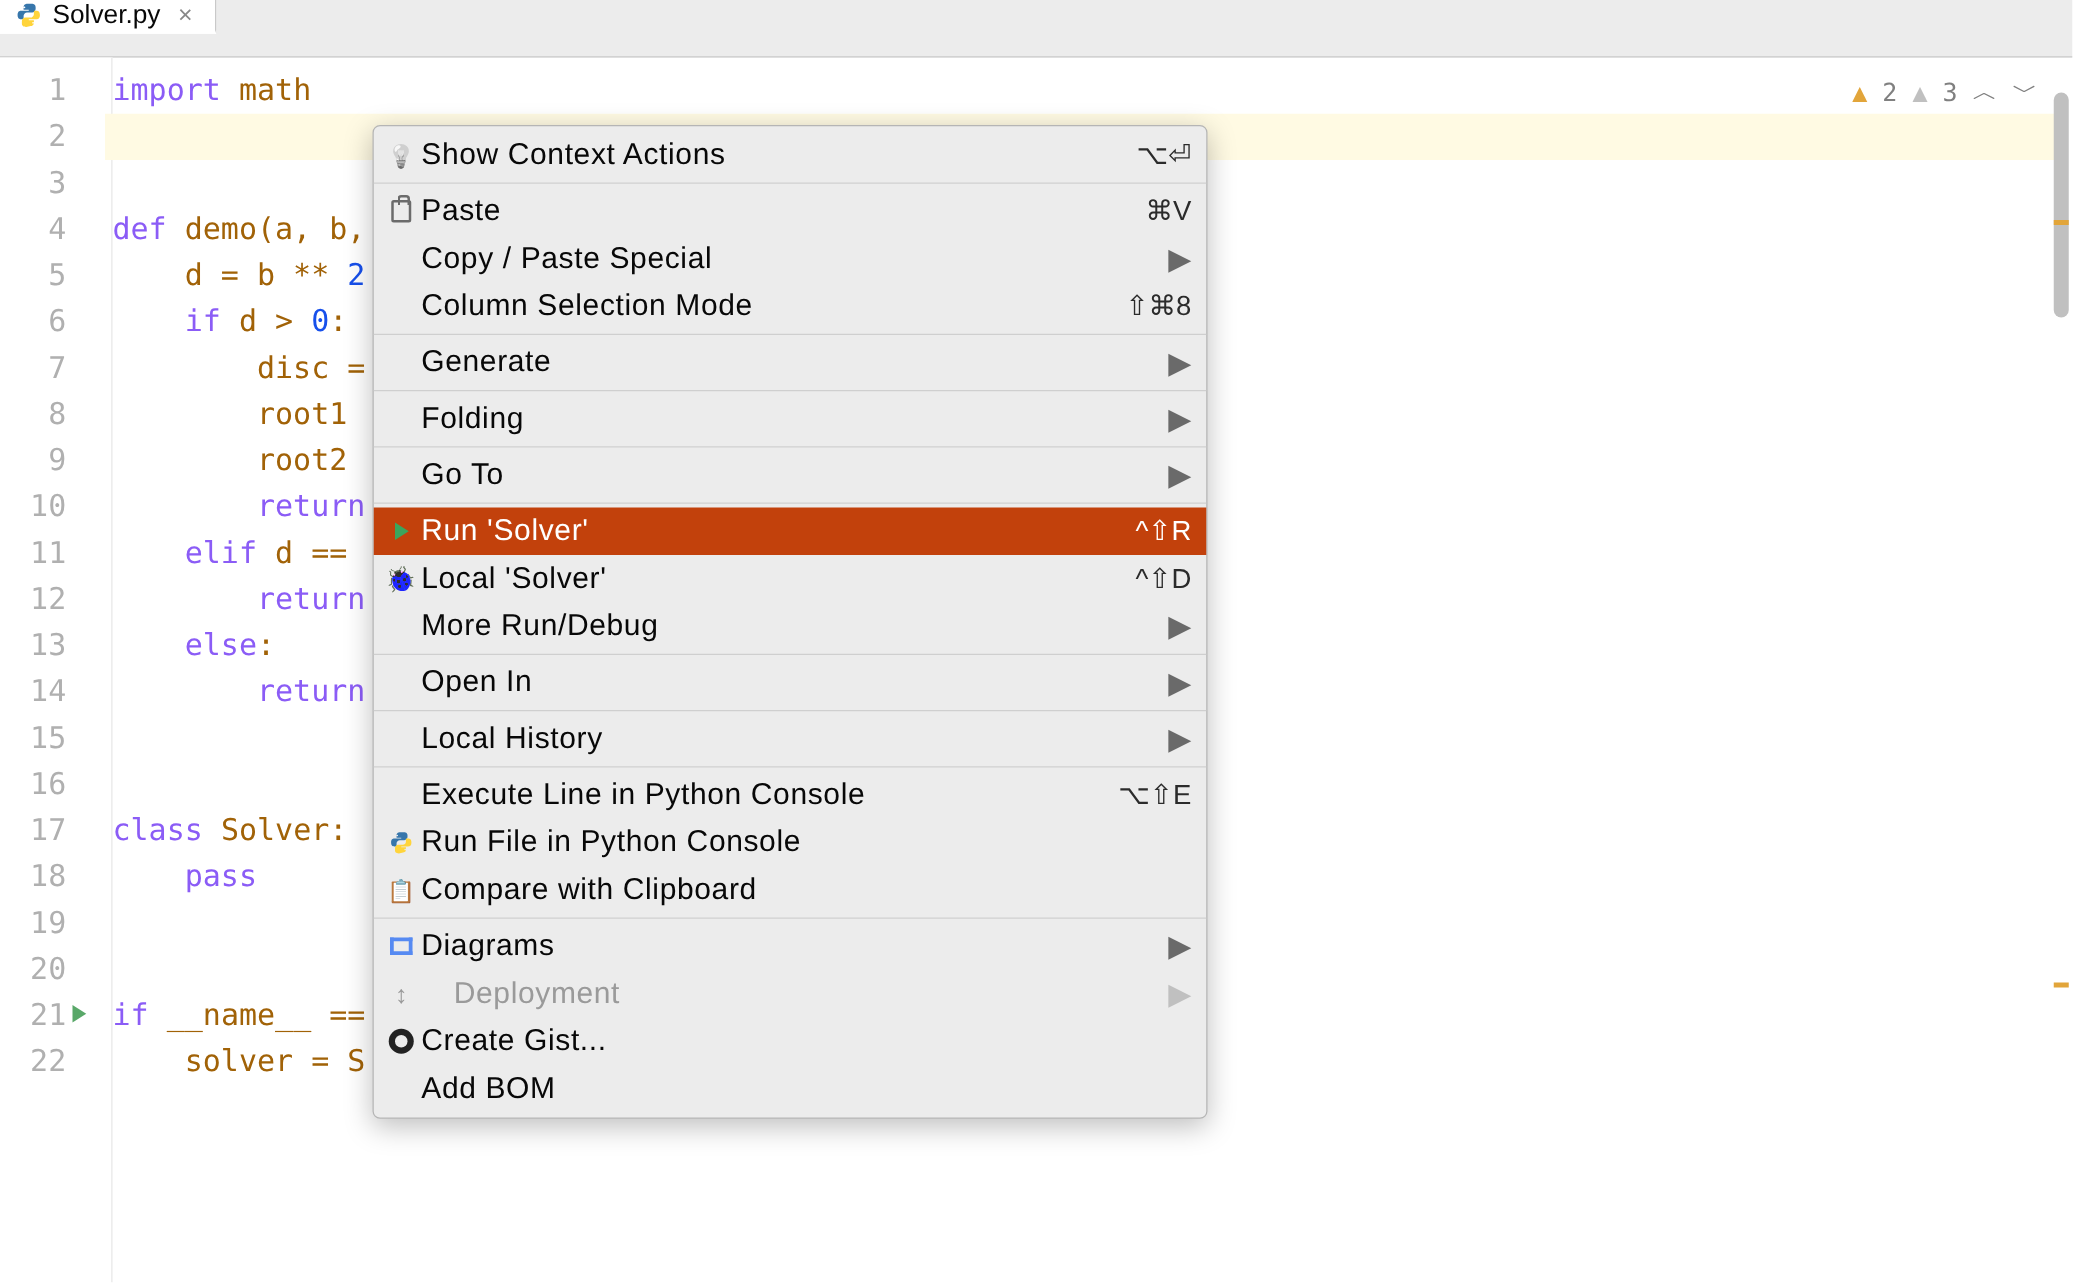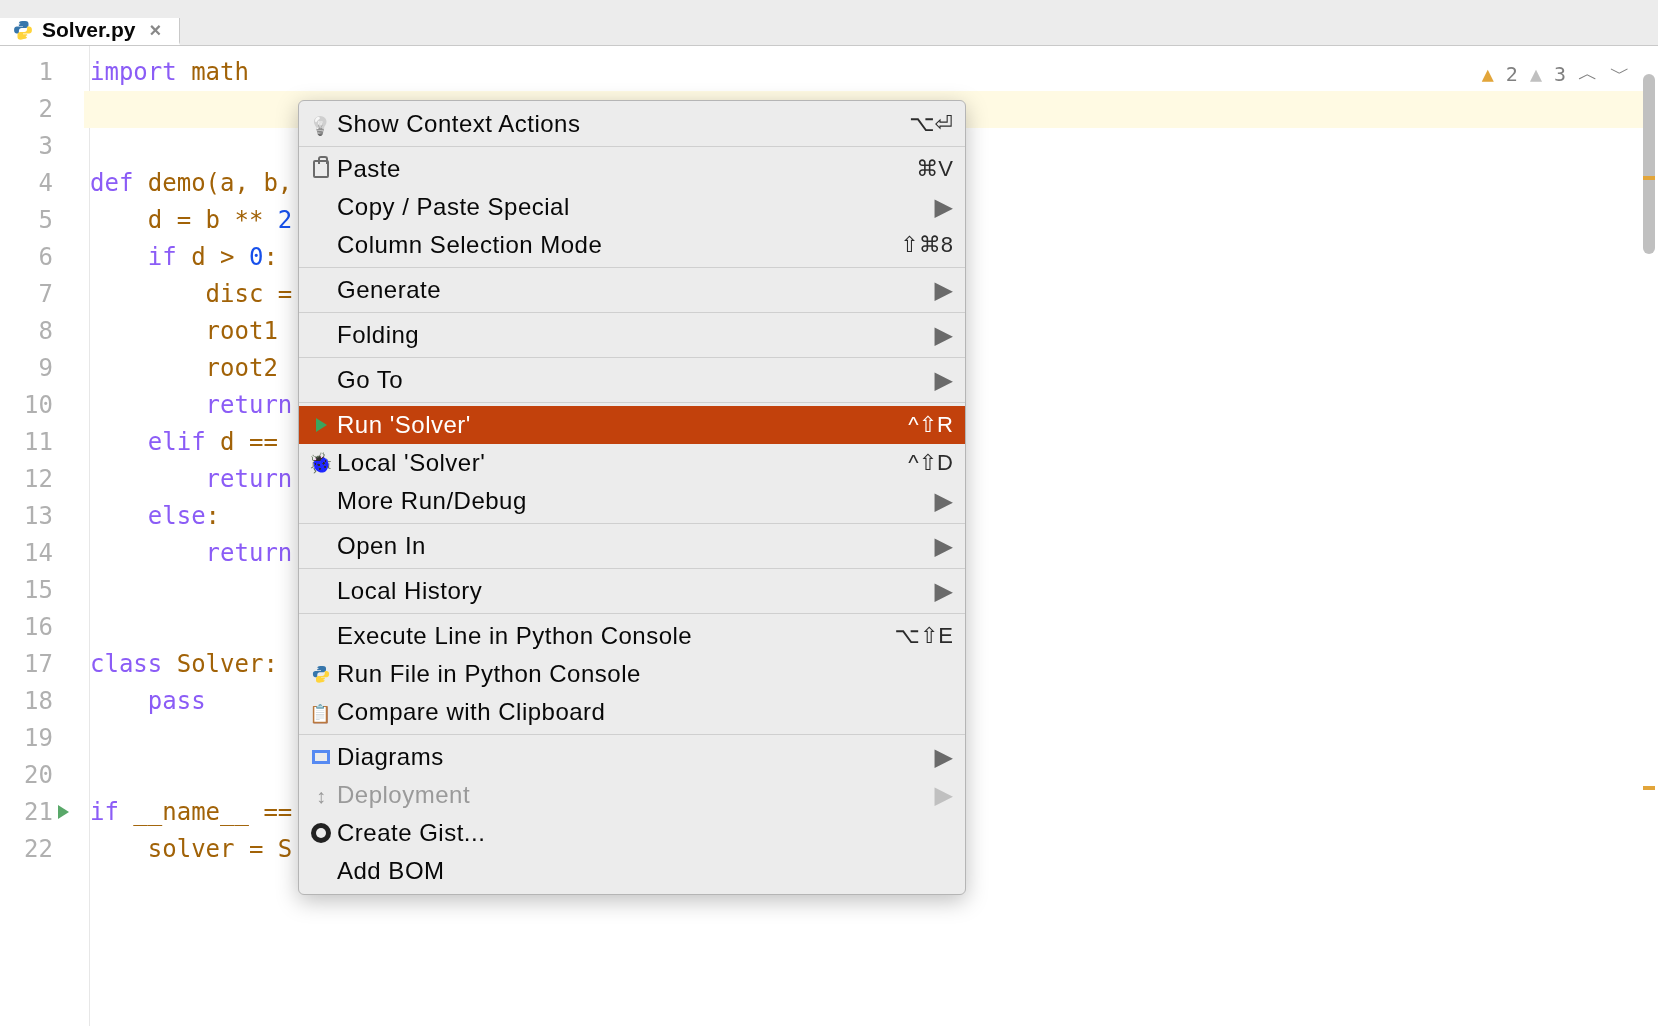--- a/index.html
+++ b/index.html
@@ -3,21 +3,21 @@
 <meta charset="utf-8">
 <style>
   * { box-sizing: border-box; margin: 0; padding: 0; }
   body {
     font-family: -apple-system, "Segoe UI", Helvetica, Arial, sans-serif;
     background: #fff; width: 1658px; height: 1026px; overflow: hidden;
     font-size: 24px; color: #080808;
   }
   .tabbar {
     height: 46px; background: #ececec; border-bottom: 1px solid #c9c9c9;
-    display: flex; align-items: flex-end; font-weight: bold;
+    display: flex; align-items: flex-start;
   }
   .tab {
     display: flex; align-items: center; gap: 8px;
     padding: 0 12px; background: #fff; border-right: 1px solid #c9c9c9;
     border-bottom: 3px solid #fff; font-size: 21px;
   }
   .tab .py-icon { width: 22px; height: 22px; position: relative; }
   .tab .close { color: #888; font-size: 20px; padding: 0 6px; cursor: pointer; }
   .editor-wrap { display: flex; height: calc(1026px - 46px); position: relative; }
   .gutter {
@@ -68,21 +68,21 @@
     display: flex; align-items: center; height: 38px; padding: 0 12px 0 8px;
     cursor: default;
   }
   .ctx .mi .mic { width: 28px; display:flex; align-items:center; justify-content:center; }
   .ctx .mi .lab { flex: 1; padding-left: 2px; letter-spacing: .5px; }
   .ctx .mi .sc { color: #2b2b2b; font-size: 22px; }
   .ctx .mi .arr { color: #6a6a6a; }
   .ctx .sep { height:1px; background:#cfcfcf; margin: 3px 0; }
   .ctx .mi.sel { background: #c2410c; color: #fff; justify-content: flex-end; }
   .ctx .mi.sel .sc, .ctx .mi.sel .arr { color:#fff; }
-  .ctx .mi.dis { color:#9a9a9a; }
+  .ctx .mi.dis { color:#9a9a9a;gap:26px; }
   .ctx .mi.dis .arr { color:#c0c0c0; }
   .icon-bulb::before { content:"💡"; filter: grayscale(1); font-size:18px; }
   .icon-clip { width:16px; height:18px; border:2px solid #6b6b6b; border-radius:2px; position:relative;}
   .icon-clip::before{content:"";position:absolute;top:-6px;left:3px;width:6px;height:6px;border:2px solid #6b6b6b;border-bottom:none;border-radius:3px 3px 0 0;}
   .icon-play { color:#3ba55d; }
   .icon-bug { color:#49a84c; font-size:20px; }
   .icon-bug::before { content:"🐞"; filter: hue-rotate(250deg) saturate(3); }
   .icon-clipcmp::before { content:"📋"; font-size:18px; }
   .icon-diag { width:18px; height:14px; background:
      linear-gradient(#568af2,#568af2) 0 0/18px 3px no-repeat,

